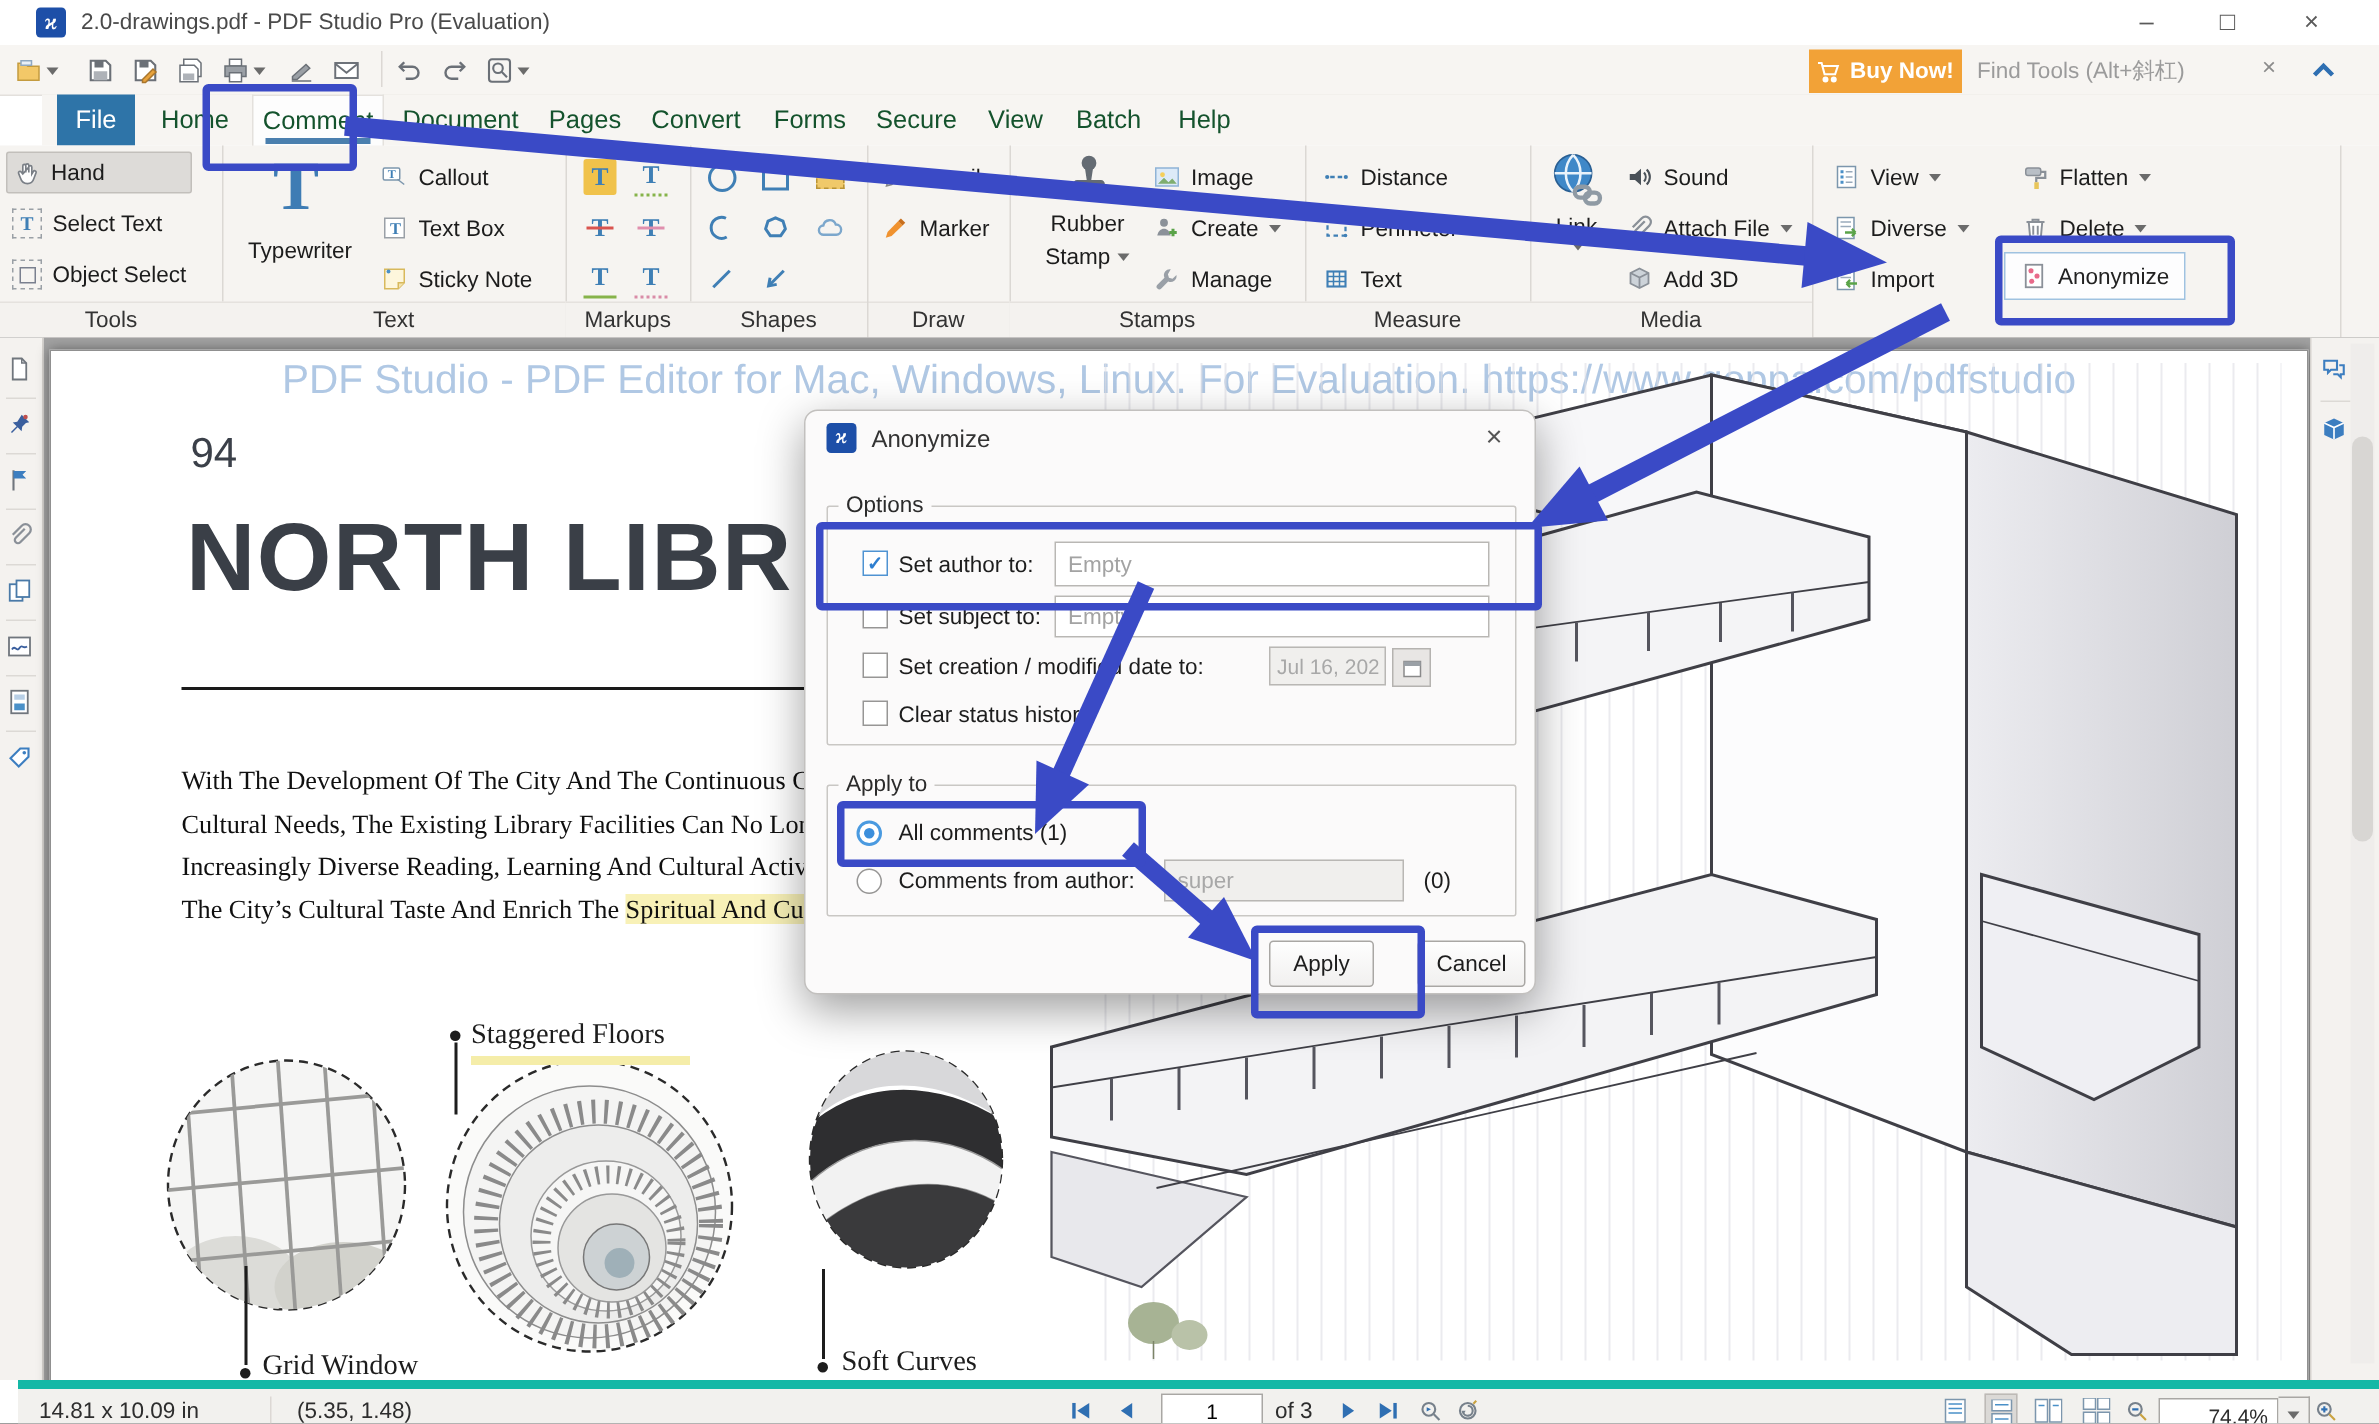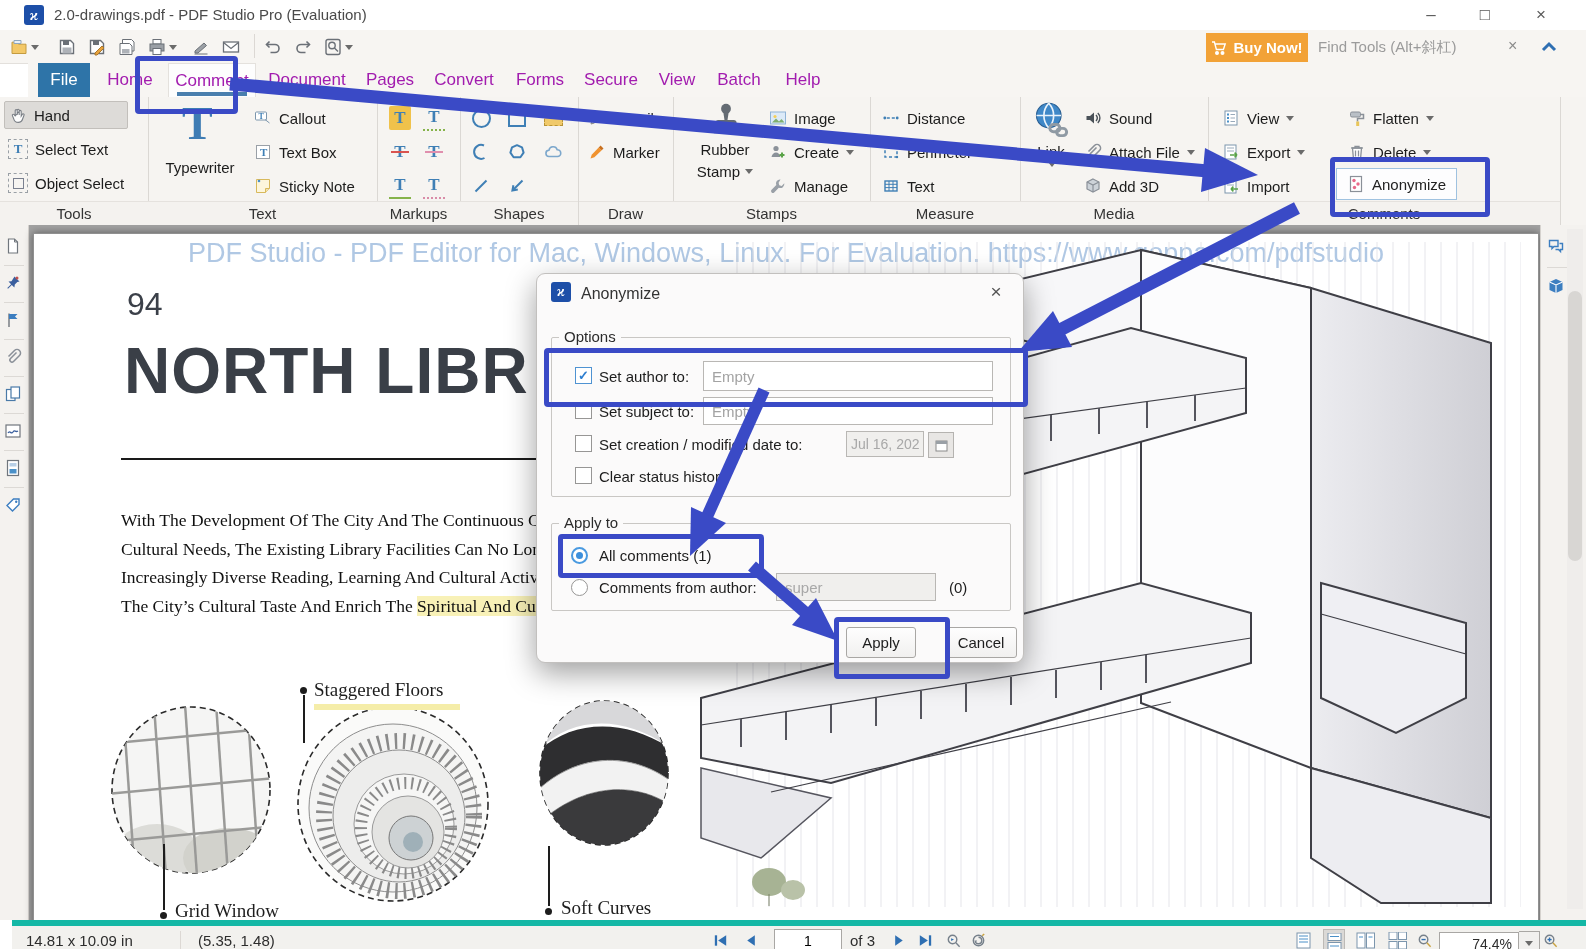--- a/index.html
+++ b/index.html
@@ -19,21 +19,21 @@
   .qat{position:absolute;left:0;top:30px;width:100%;height:33px;background:#f7f5f2;border-bottom:1px solid #e3e0dc;}
   .qbtn{position:absolute;top:5px;height:24px;display:flex;align-items:center;gap:3px;}
   .car{width:0;height:0;border-left:4px solid transparent;border-right:4px solid transparent;border-top:5px solid #6b6b6b;}
   .vsep{position:absolute;top:4px;width:1px;height:24px;background:#dcd8d4;}
   .buynow{position:absolute;left:1206px;top:3px;width:102px;height:29px;background:#f2a237;color:#fff;
           font-weight:bold;font-size:15px;display:flex;align-items:center;justify-content:center;gap:6px;}
   .findtools{position:absolute;left:1318px;top:8px;font-size:15px;color:#9b9b9b;}
   
   .tabbar{position:absolute;left:0;top:63px;width:100%;height:34px;background:#f7f5f2;margin-left:28px;}
   .tab{position:absolute;top:0;height:34px;display:flex;align-items:center;justify-content:center;
-       font-size:17px;color:#a21caf;}
+       font-size:17px;color:#14532d;}
   .tab.file{background:#2e74a8;color:#fff;}
   .tab.active{background:#fdfdfd;border:1px solid #e4e1dd;border-bottom:none;}
   .tab.active::after{content:"";position:absolute;left:8px;right:8px;bottom:2px;height:4px;background:#4a7fae;}
   
   .ribbon{position:absolute;left:0;top:97px;width:100%;height:128px;background:#f6f4f1;border-bottom:1px solid #c9c6c2;}
   .rgroup{position:absolute;top:0;height:128px;border-right:1px solid #dbd8d4;}
   .glabel{position:absolute;left:0;right:0;bottom:0;height:23px;border-top:1px solid #e5e2de;
           display:flex;align-items:center;justify-content:center;font-size:15px;color:#333;background:#f4f2ef;}
   .ri{position:absolute;display:flex;align-items:center;gap:7px;font-size:15px;color:#1c1c1c;white-space:nowrap;height:26px;}
   .selbtn{background:#dddbd8;border:1px solid #c2bfbb;border-radius:2px;padding-left:4px;}
@@ -56,21 +56,21 @@
   .content{position:absolute;left:0;top:225px;width:100%;height:695px;background:#a2a2a2;overflow:hidden;}
   .lpanel{position:absolute;left:0;top:0;width:28px;height:100%;background:#f4f2ef;border-right:1px solid #d5d2ce;}
   .pitem{position:absolute;left:4px;width:20px;height:20px;}
   .pdiv{position:absolute;left:4px;width:20px;height:1px;background:#dcd9d5;}
   .rpanel{position:absolute;left:1540px;top:0;width:46px;height:100%;background:#f4f2ef;border-left:1px solid #d5d2ce;}
   .scroll{position:absolute;left:26px;top:4px;width:16px;height:680px;background:#efedeb;}
   .thumb{position:absolute;left:1px;width:14px;border-radius:7px;background:#d8d6d3;}
   .page{position:absolute;left:33px;top:8px;width:1504px;height:1000px;background:#fff;
         box-shadow:0 0 8px rgba(0,0,0,.45);border:1px solid #909090;overflow:hidden;}
   .wmark{position:absolute;left:0;top:4px;width:100%;text-align:center;font-size:27px;color:#b0c8e4;white-space:nowrap;}
-  .pg94{position:absolute;left:93px;top:52px;font-size:32px;color:#3b4049;}
+  .pg94{position:absolute;left:93px;top:52px;font-size:28px;color:#3b4049;}
   .ptitle{position:absolute;left:90px;top:100px;font:bold 64px "Liberation Sans",sans-serif;color:#3a3f47;letter-spacing:1px;white-space:nowrap;}
   .psub{position:absolute;left:87px;top:186px;font:21px "Liberation Serif",serif;color:#141414;white-space:nowrap;}
   .phr{position:absolute;left:87px;top:224px;width:452px;height:2px;background:#1a1a1a;}
   .para{position:absolute;left:87px;top:272px;font:17.5px "Liberation Serif",serif;color:#101010;line-height:28.5px;white-space:nowrap;}
   .hlt{background:#f8f1b7;}
   .leader{position:absolute;background:#1d1d1d;width:2px;}
   .ldot{position:absolute;width:7px;height:7px;border-radius:50%;background:#1d1d1d;}
   .clabel{position:absolute;font:19px "Liberation Serif",serif;color:#1d1d1d;white-space:nowrap;}
   .yunder{position:absolute;height:6px;background:#f5eda9;}
   
@@ -554,21 +554,21 @@
       </div>
       <div class="ri" style="left:14px;top:42px">
         <span class="ic">
             <svg class="i18" viewBox="0 0 18 18">
               <rect x="3" y="2" width="11" height="14" fill="#fff" stroke="#7c96ad"></rect>
               <line x1="5" y1="5" x2="12" y2="5" stroke="#9ab"></line>
               <line x1="5" y1="8" x2="12" y2="8" stroke="#9ab"></line>
               <path d="M8 12h7m0 0l-2.4-2.4M15 12l-2.4 2.4" stroke="#5aa348" stroke-width="1.6" fill="none"></path>
             </svg>
           </span>
-        <span>Export</span>
+        <span>Diverse</span>
           <span class="car"></span>
       </div>
       <div class="ri" style="left:14px;top:76px">
         <span class="ic">
             <svg class="i18" viewBox="0 0 18 18">
               <rect x="3" y="2" width="11" height="14" fill="#fff" stroke="#7c96ad"></rect>
               <line x1="5" y1="5" x2="12" y2="5" stroke="#9ab"></line>
               <line x1="5" y1="8" x2="12" y2="8" stroke="#9ab"></line>
               <path d="M16 12H9m0 0l2.4-2.4M9 12l2.4 2.4" stroke="#5aa348" stroke-width="1.6" fill="none"></path>
             </svg>
@@ -603,21 +603,20 @@
         <span class="ic">
             <svg class="i18" viewBox="0 0 18 18">
               <rect x="3.5" y="1.5" width="11" height="15" fill="#fff" stroke="#8a9098" stroke-width="1.2"></rect>
               <circle cx="7" cy="5.5" r="1.7" fill="#e86a8a"></circle>
               <circle cx="11" cy="9" r="1.7" fill="#e86a8a"></circle>
               <circle cx="7.5" cy="12.5" r="1.7" fill="#e86a8a"></circle>
             </svg>
           </span>
         <span>Anonymize</span>
       </div>
-      <div class="glabel">Comments</div>
     </div>
   </div>
 
   <div class="content">
 
     <div class="lpanel">
       <div class="pitem" style="top:12px">
           <svg class="i18" viewBox="0 0 18 18">
             <path d="M4.5 2h6l3 3v11h-9z" fill="#fff" stroke="#70767d" stroke-width="1.2"></path>
             <path d="M10.5 2v3h3" fill="none" stroke="#70767d"></path>

